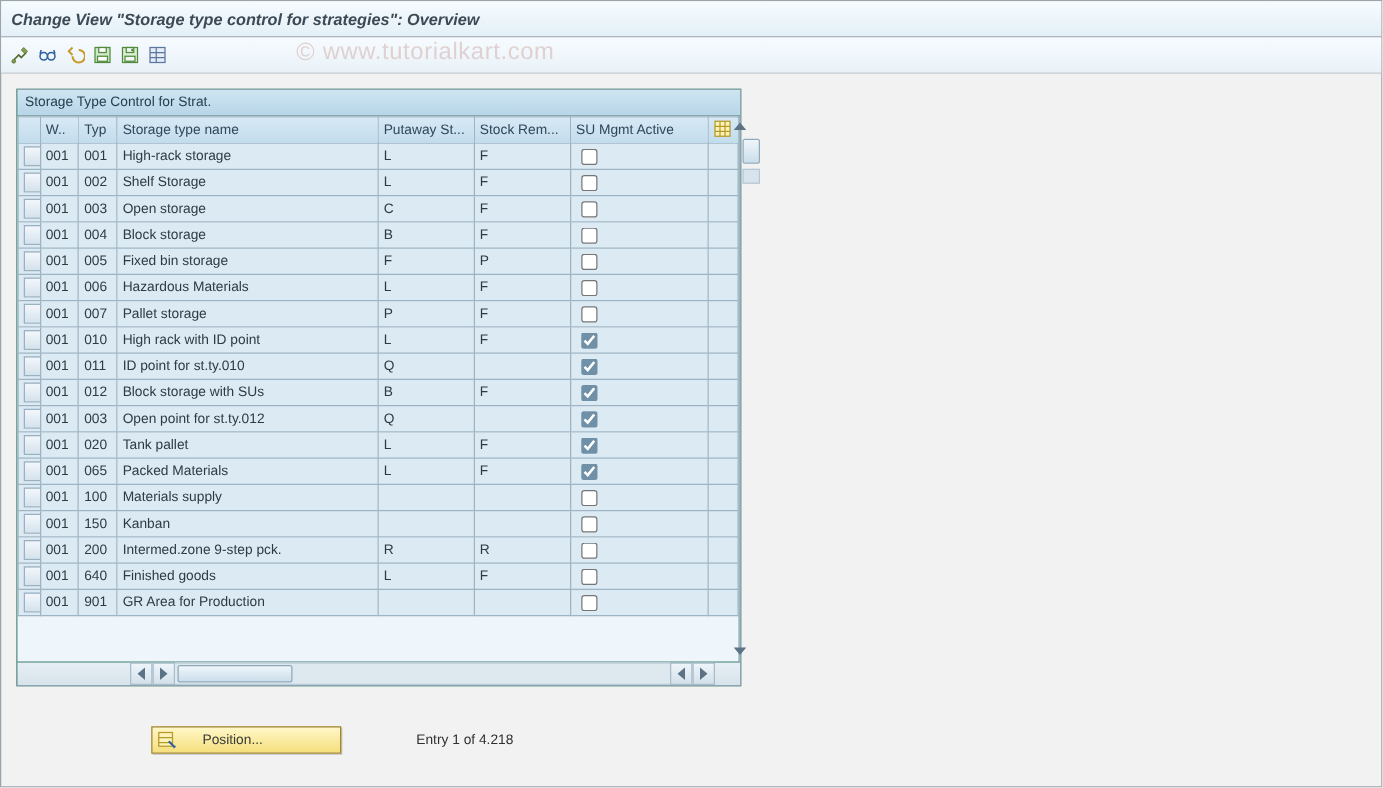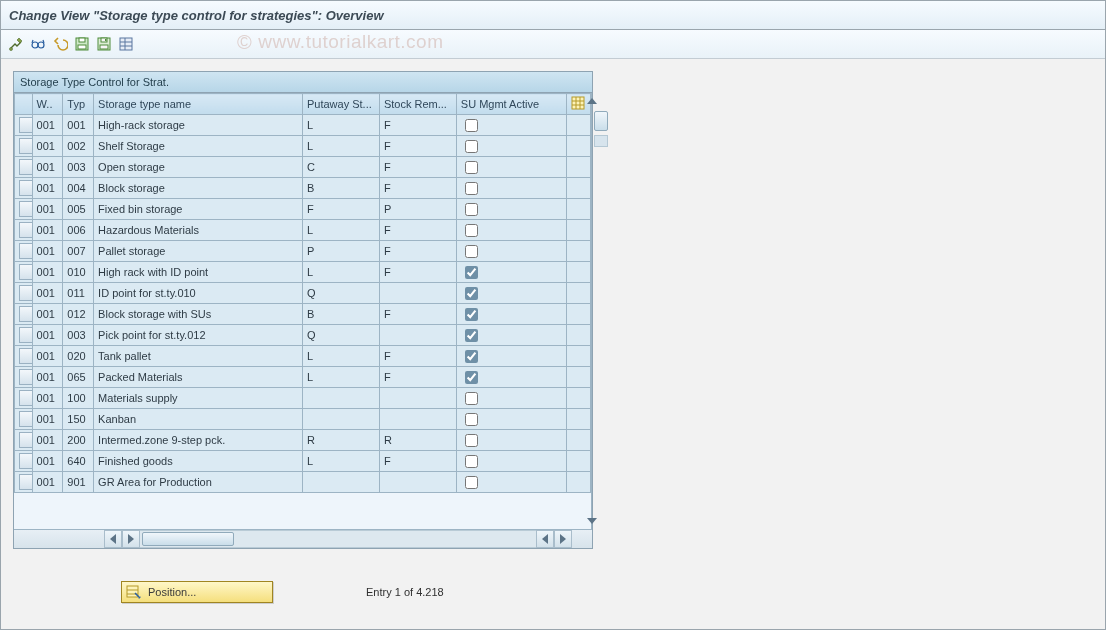--- a/index.html
+++ b/index.html
@@ -184,28 +184,28 @@
   }
   .pos-btn {
     display:inline-flex; align-items:center;
     height: 20px;
     padding: 0 8px 0 2px;
     background: linear-gradient(#fff7c8,#f5df7d);
     border: 1px solid #a08522;
     color: #3a3a3a;
     font-size: 11px;
     box-shadow: 1px 1px 0 rgba(0,0,0,0.15);
-    gap: 6px;
+    gap: 20px;
     min-width: 140px;
   }
   .pos-btn .pos-icon{
     width:16px;height:16px; margin-left:2px;
     display:flex;align-items:center;justify-content:center;
   }
-  .entry-text { color:#303030;margin-left:33px; }
+  .entry-text { color:#303030; }
 
   .tri { width:0;height:0;border-left:5px solid transparent;border-right:5px solid transparent; }
   .tri.up { border-bottom:6px solid #5c7386; }
   .tri.down { border-top:6px solid #5c7386; }
   .tri.left { border-top:5px solid transparent;border-bottom:5px solid transparent;border-right:6px solid #5c7386;border-left:none;}
   .tri.right{ border-top:5px solid transparent;border-bottom:5px solid transparent;border-left:6px solid #5c7386;border-right:none;}
 </style>
 </head>
 <body>
 
@@ -421,21 +421,21 @@
                 <td>F</td>
                 <td class="cb"><input type="checkbox" checked="" style=""></td>
                 <td class="cfg"></td>
               </tr>
               <tr>
                 <td class="c-sel">
                   <div class="rowsel"></div>
                 </td>
                 <td>001</td>
                 <td>003</td>
-                <td>Pick point for st.ty.012</td>
+                <td>Open point for st.ty.012</td>
                 <td>Q</td>
                 <td></td>
                 <td class="cb"><input type="checkbox" checked="" style=""></td>
                 <td class="cfg"></td>
               </tr>
               <tr>
                 <td class="c-sel">
                   <div class="rowsel"></div>
                 </td>
                 <td>001</td>

